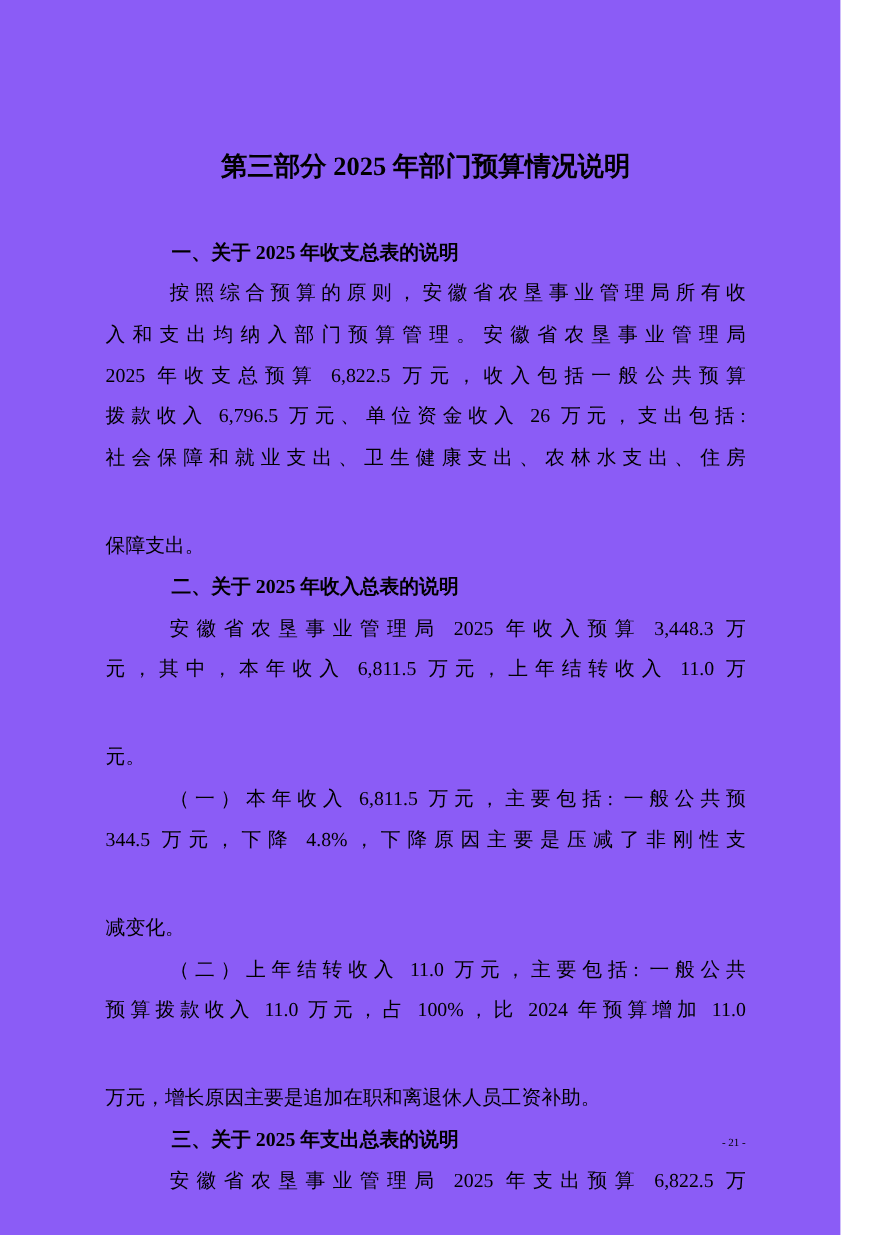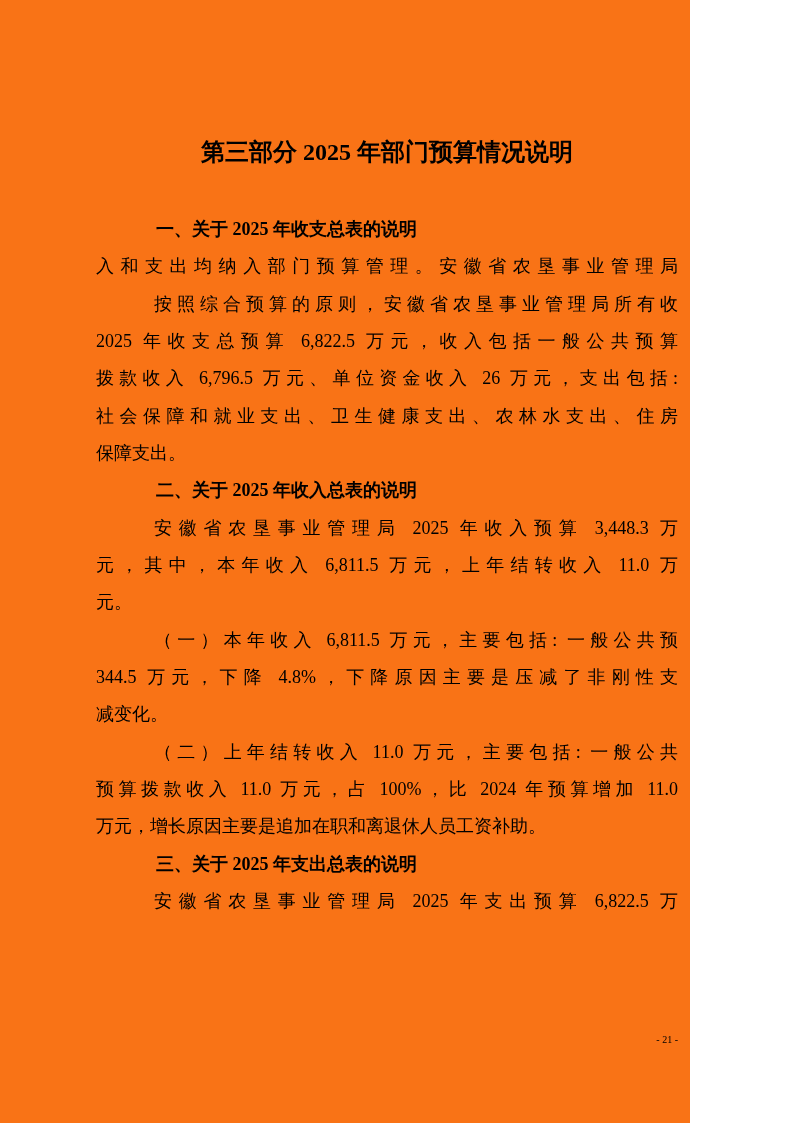--- a/index.html
+++ b/index.html
@@ -1,54 +1,54 @@
 <!DOCTYPE html>
 <html lang="zh"><head>
 <meta charset="utf-8">
 <style>
   html,body{margin:0;padding:0;background:#fff;}
   .page{
-    position:relative;width:690px;height:1123px;background:#f97316;
+    position:relative;width:764px;height:1123px;background:#8b5cf6;
     overflow:hidden;color:#000;
     font-family:"Liberation Serif","DejaVu Serif",serif;
   }
   .doc-title{
     position:absolute;left:96px;top:134px;width:582px;
     font-size:24px;line-height:36px;font-weight:700;
     text-align:center;white-space:nowrap;
   }
   .text-body{
     position:absolute;left:96px;top:211px;width:582px;
   }
   .line{
     height:37.33px;line-height:37.33px;font-size:18px;
     text-align:justify;text-align-last:justify;
     text-justify:inter-character;white-space:nowrap;overflow:visible;
   }
   .line.j{white-space:normal;}
   .line.first{text-indent:58px;white-space:normal;}
-  .line.end{text-align-last:left;white-space:nowrap;}
+  .line.end{text-align-last:left;white-space:nowrap;margin-top:43px;}
   .line.heading{
     font-weight:700;text-align-last:left;text-indent:60px;white-space:nowrap;
   }
   .page-footer{
     position:absolute;left:96px;top:1030px;width:582px;
     font-size:10px;line-height:20px;text-align:right;color:#000;
   }
 </style>
 </head>
 <body>
 
 <div class="page">
   <div class="doc-title">第三部分 2025 年部门预算情况说明</div>
 
   <div class="text-body">
       <div class="line heading">一、关于 2025 年收支总表的说明</div>
+      <div class="line first">按照综合预算的原则，安徽省农垦事业管理局所有收</div>
       <div class="line j">入和支出均纳入部门预算管理。安徽省农垦事业管理局</div>
-      <div class="line first">按照综合预算的原则，安徽省农垦事业管理局所有收</div>
       <div class="line j">2025 年收支总预算 6,822.5 万元，收入包括一般公共预算</div>
       <div class="line j">拨款收入 6,796.5 万元、单位资金收入 26 万元，支出包括:</div>
       <div class="line j">社会保障和就业支出、卫生健康支出、农林水支出、住房</div>
       <div class="line end">保障支出。</div>
       <div class="line heading">二、关于 2025 年收入总表的说明</div>
       <div class="line first">安徽省农垦事业管理局 2025 年收入预算 3,448.3 万</div>
       <div class="line j">元，其中，本年收入 6,811.5 万元，上年结转收入 11.0 万</div>
       <div class="line end">元。</div>
       <div class="line first">（一）本年收入 6,811.5 万元，主要包括: 一般公共预</div>
       <div class="line j">344.5 万元，下降 4.8%，下降原因主要是压减了非刚性支</div>

